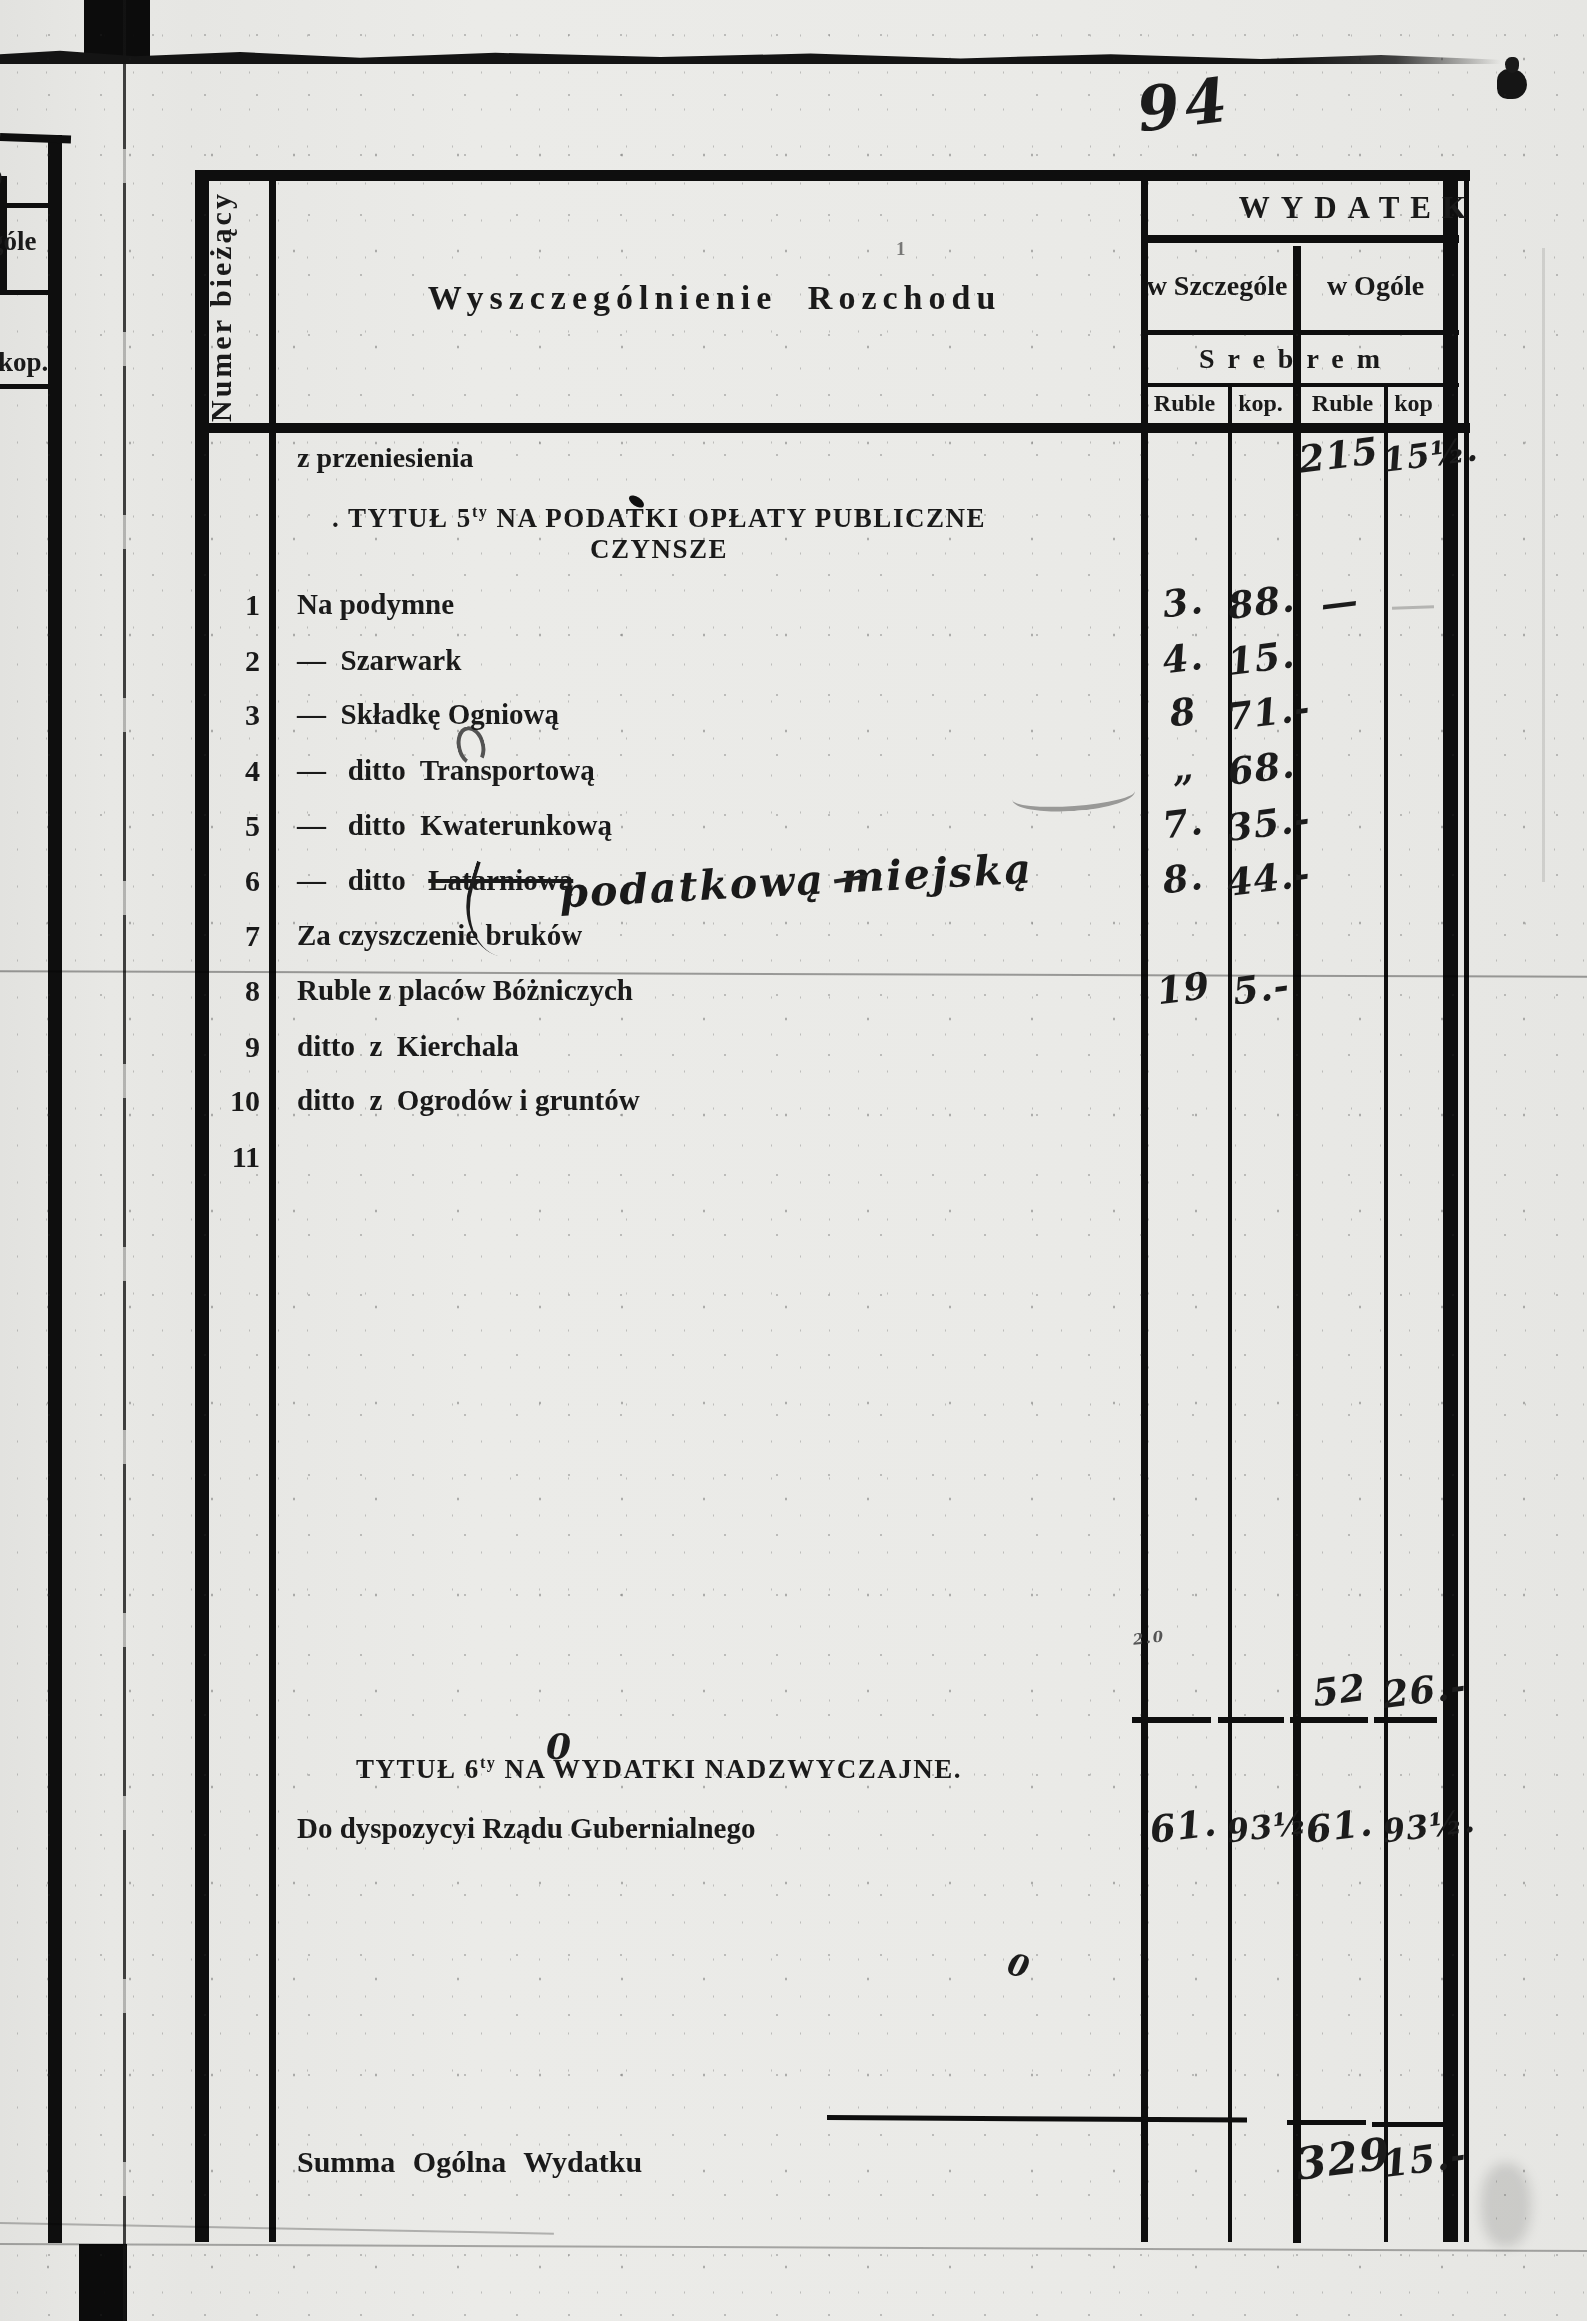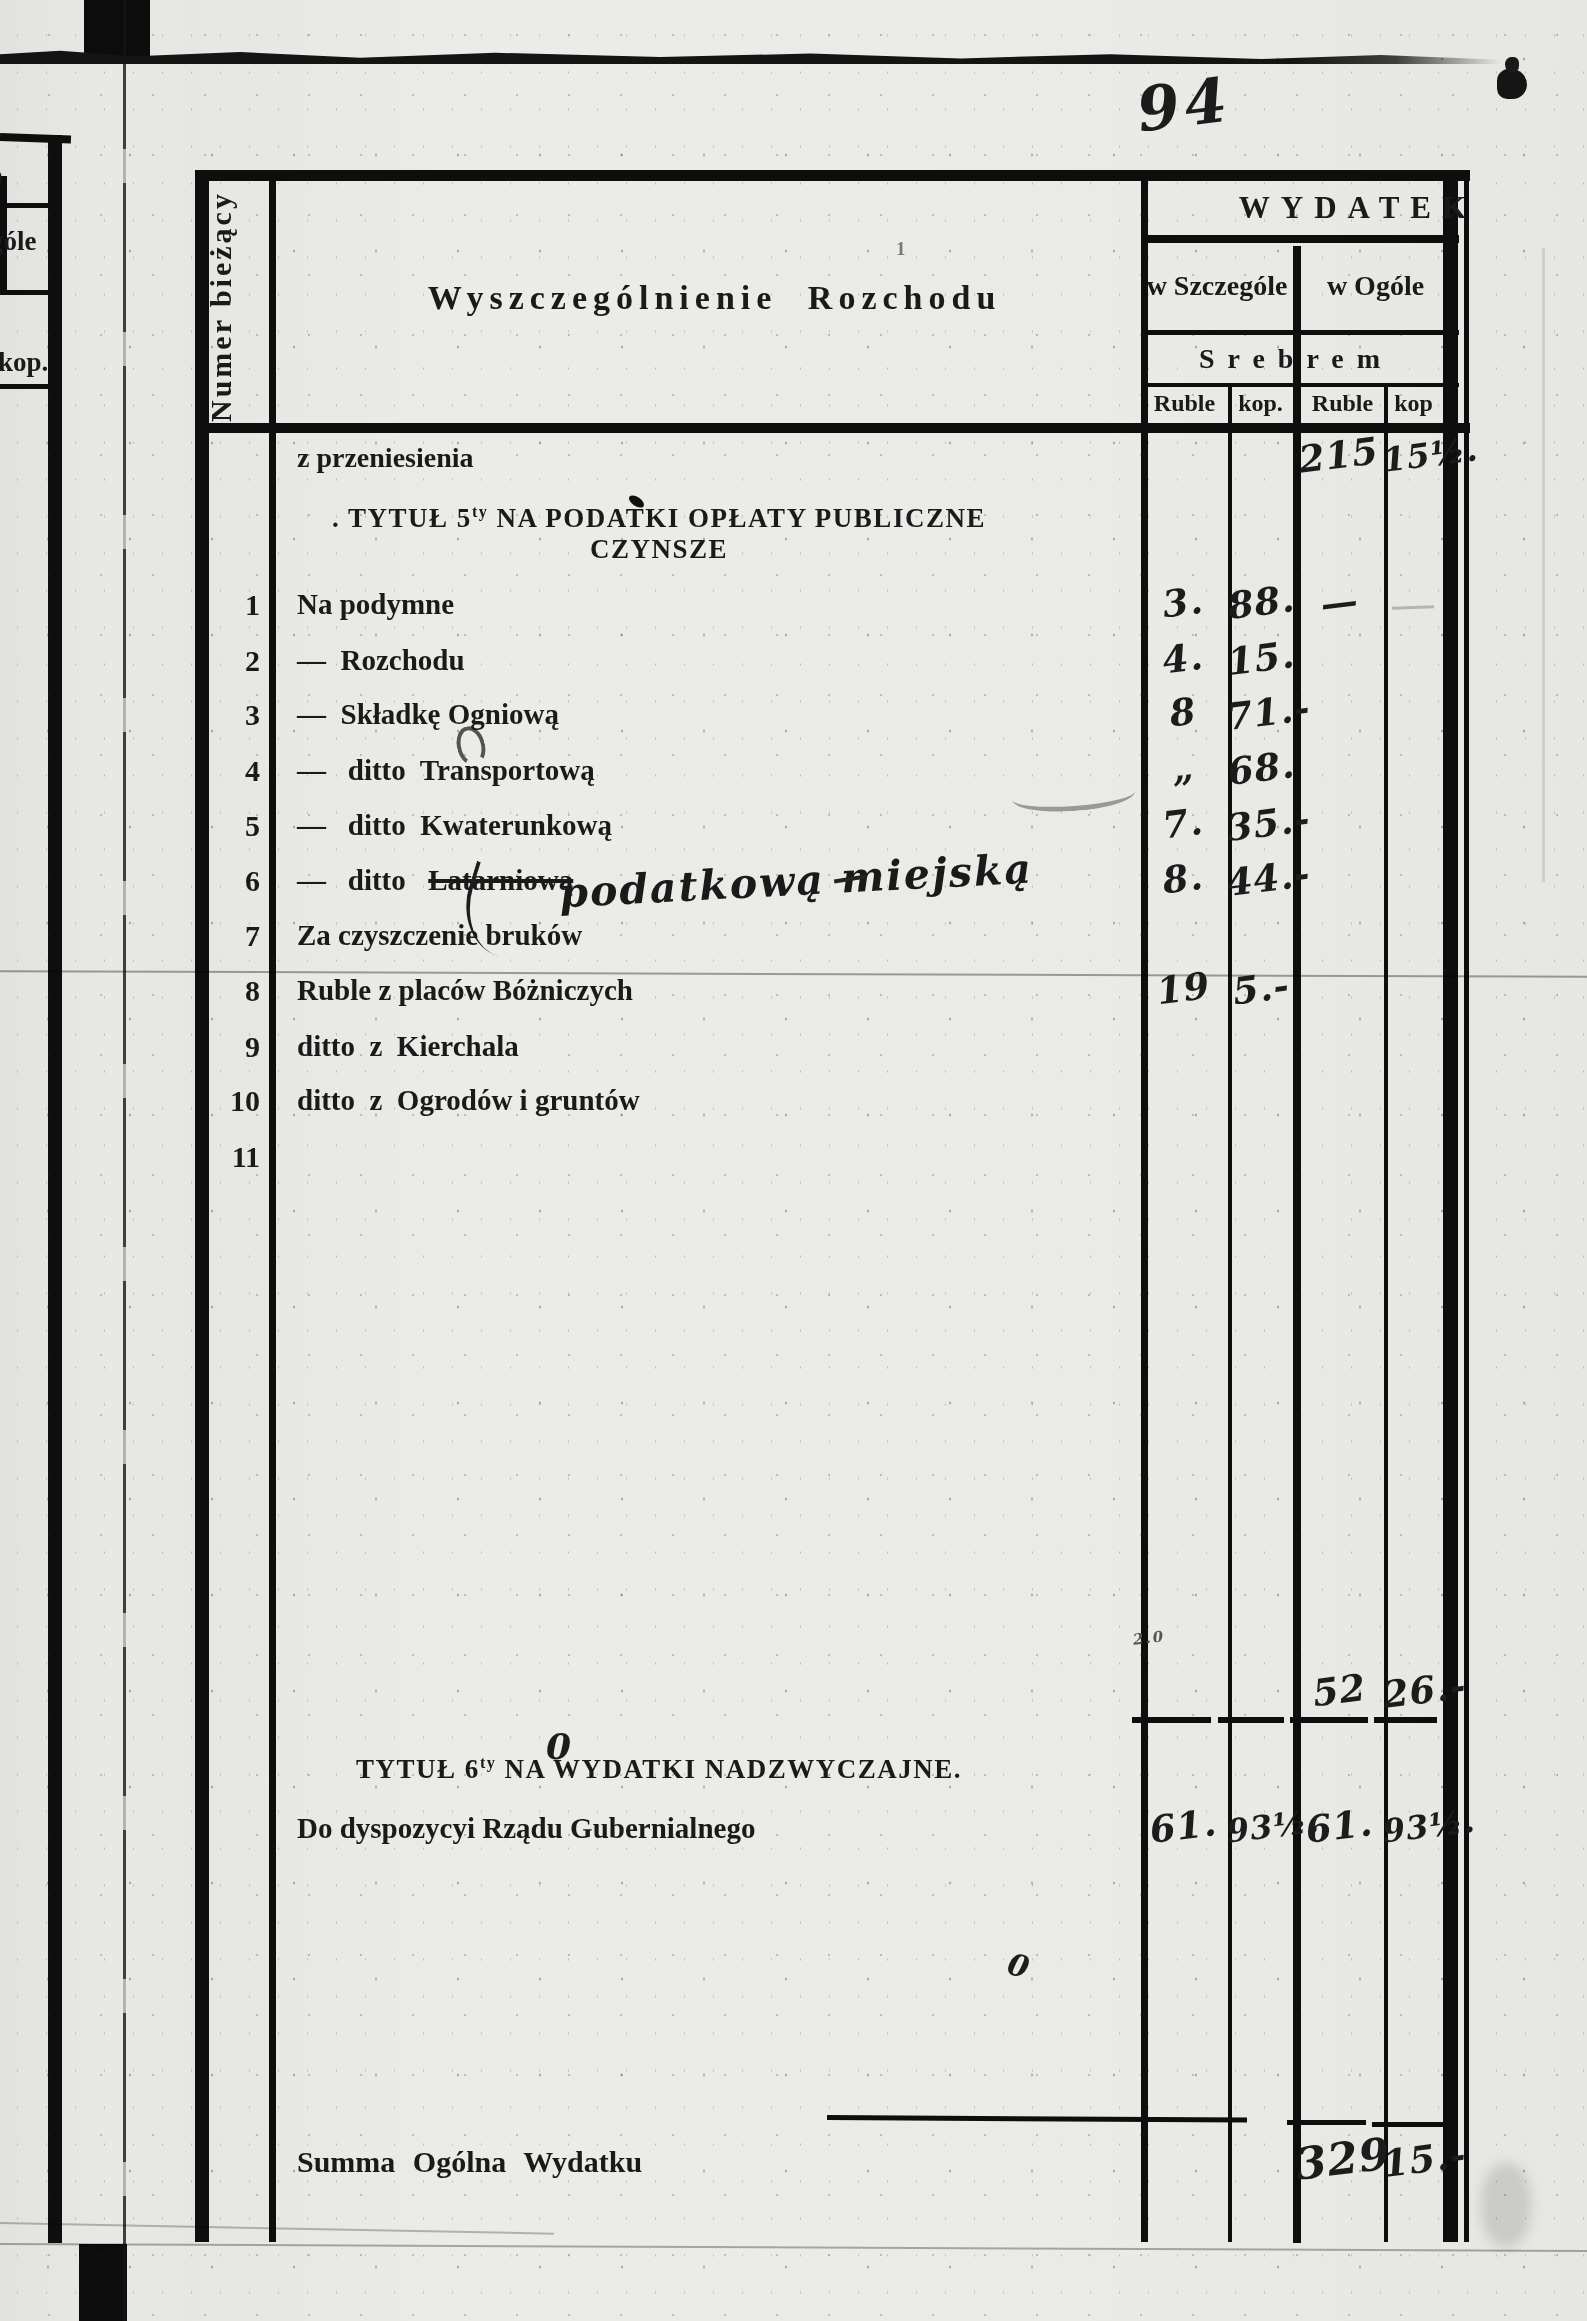--- a/index.html
+++ b/index.html
@@ -120,21 +120,21 @@
         <span class="leader"></span>
       </div>
       <div class="c-a1"><span class="hand amt a-sr">3.</span></div>
       <div class="c-a2"><span class="hand amt a-sk">88.</span></div>
       <div class="c-a3"><span class="hand amt a-or">—</span></div>
       <div class="c-a4"></div>
     </div>
       <div class="row" style="top: 633px;">
       <div class="c-num print">2</div>
       <div class="c-label print">
-        <span class="lbl-pre">—  Rozchodu</span>
+        <span class="lbl-pre">—  Szarwark</span>
         <span class="leader"></span>
       </div>
       <div class="c-a1"><span class="hand amt a-sr">4.</span></div>
       <div class="c-a2"><span class="hand amt a-sk">15.</span></div>
       <div class="c-a3"></div>
       <div class="c-a4"></div>
     </div>
       <div class="row" style="top: 687px;">
       <div class="c-num print">3</div>
       <div class="c-label print">

